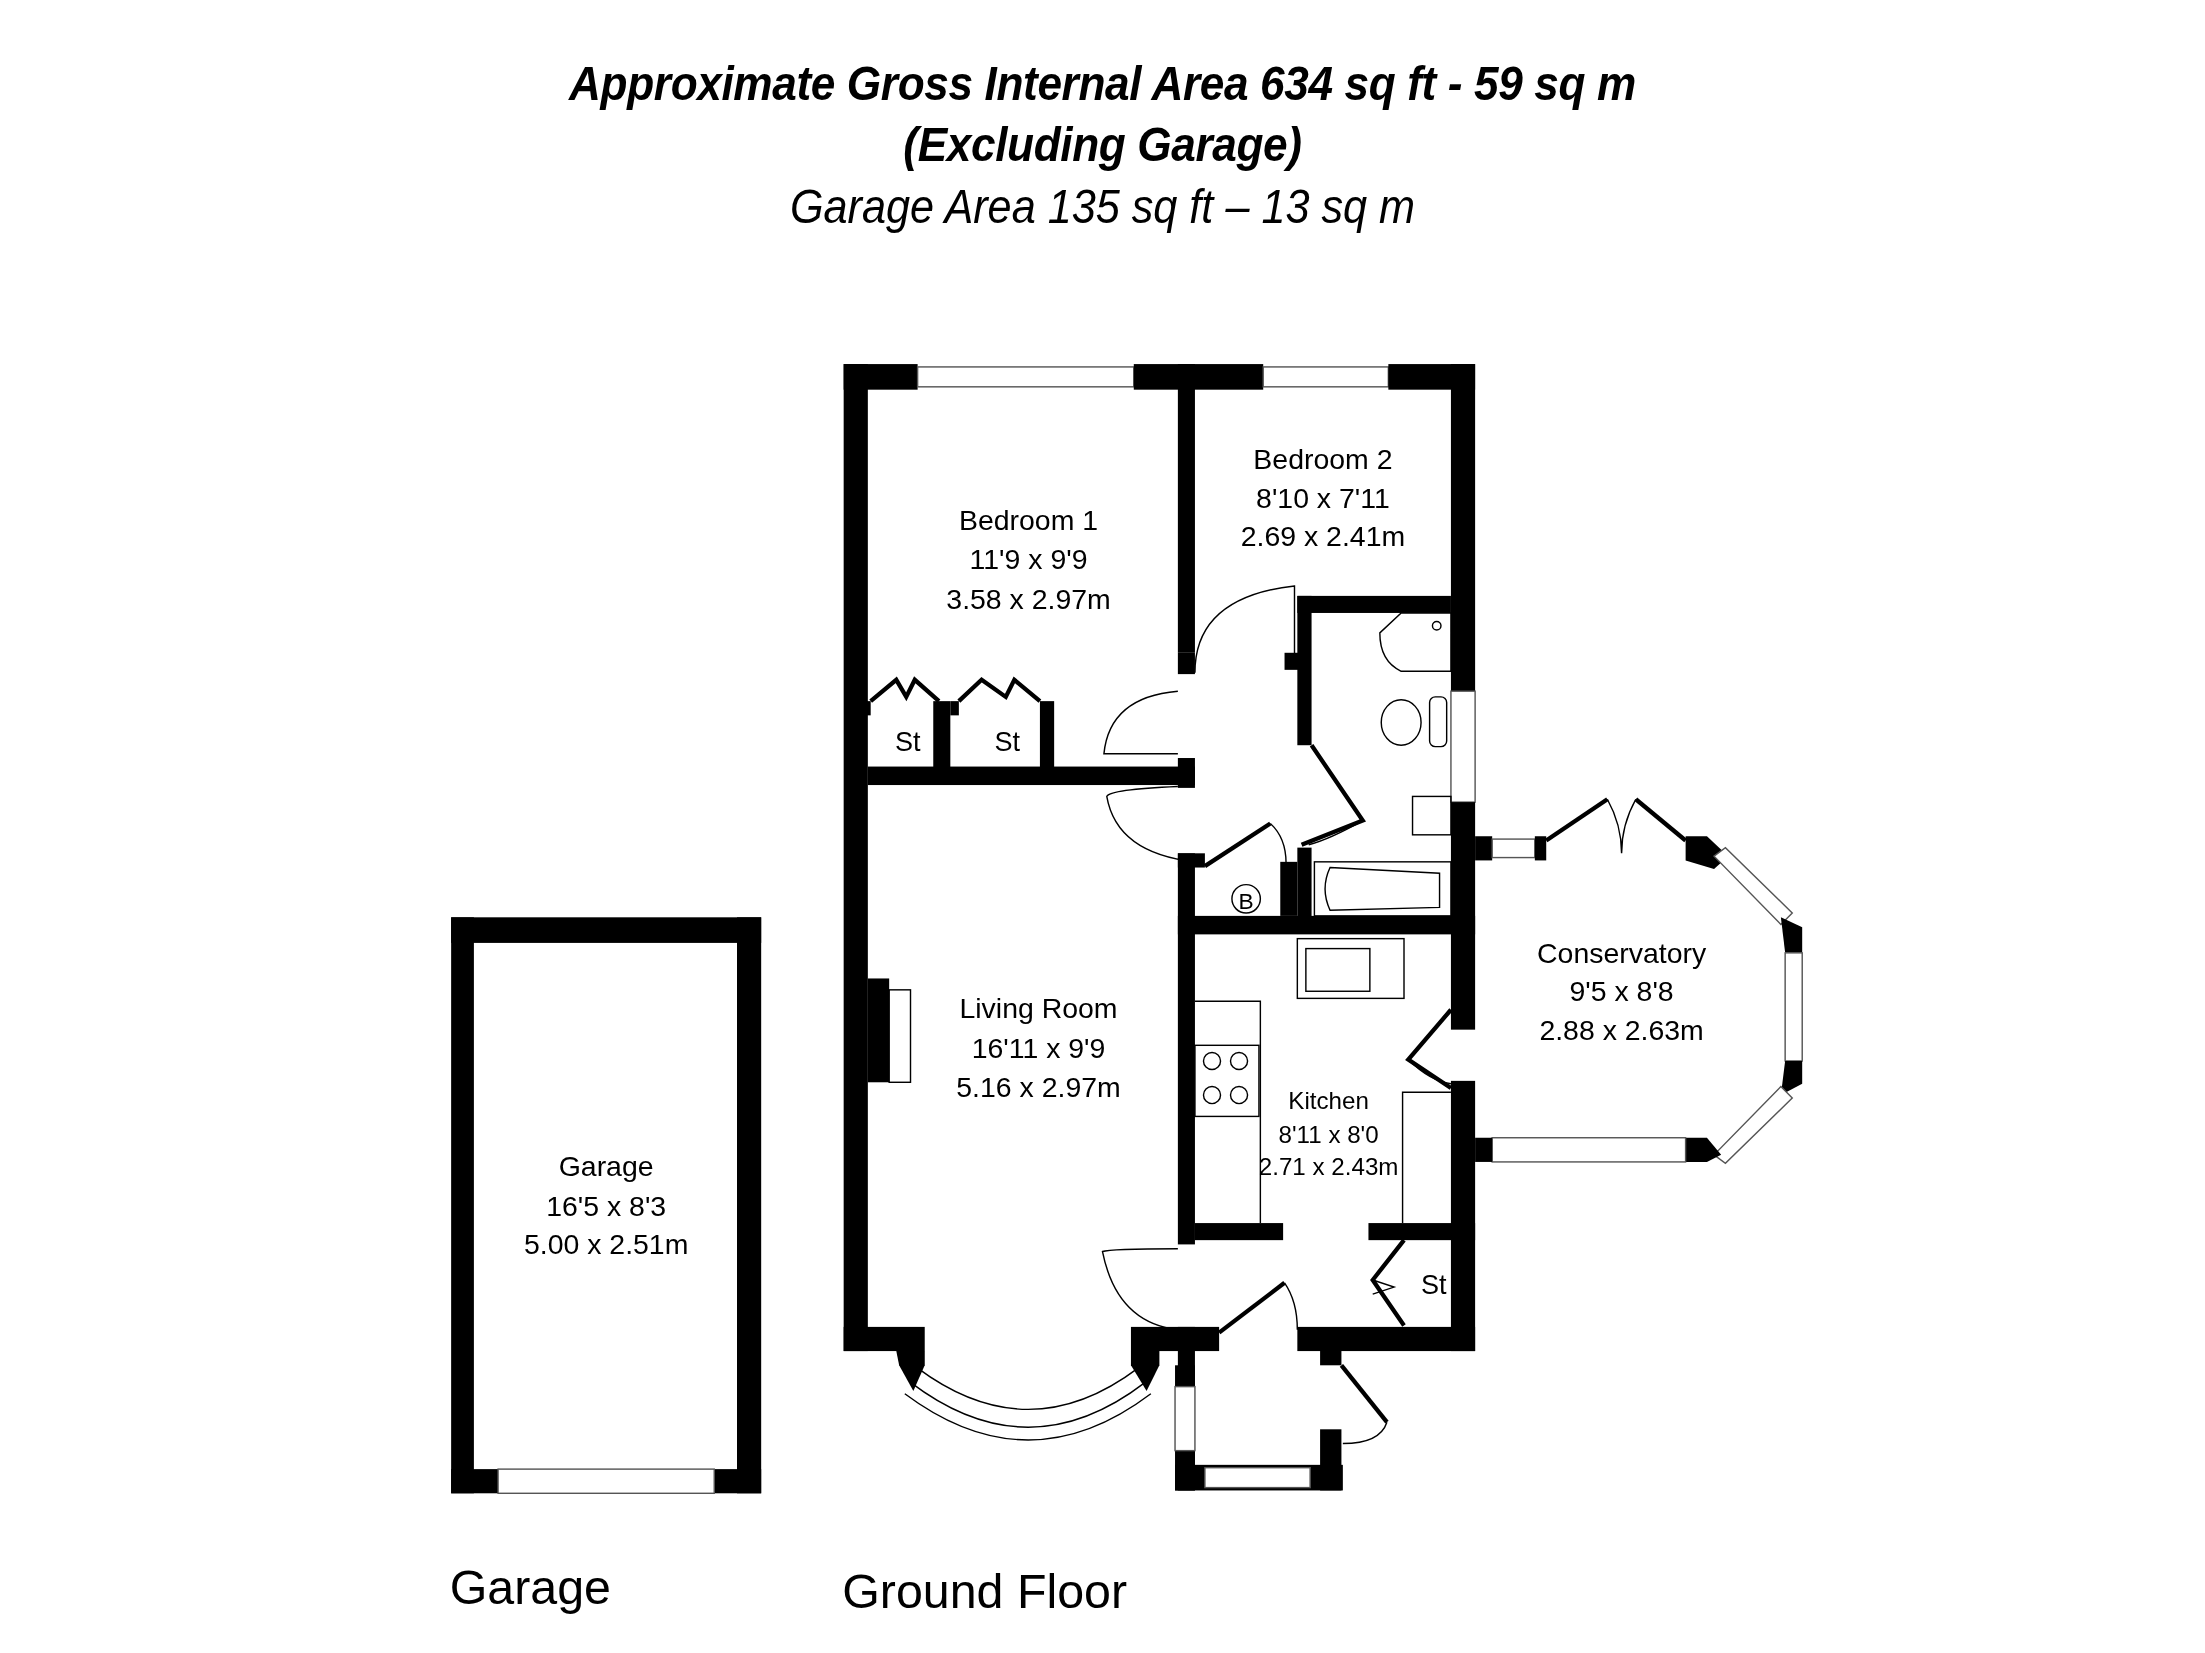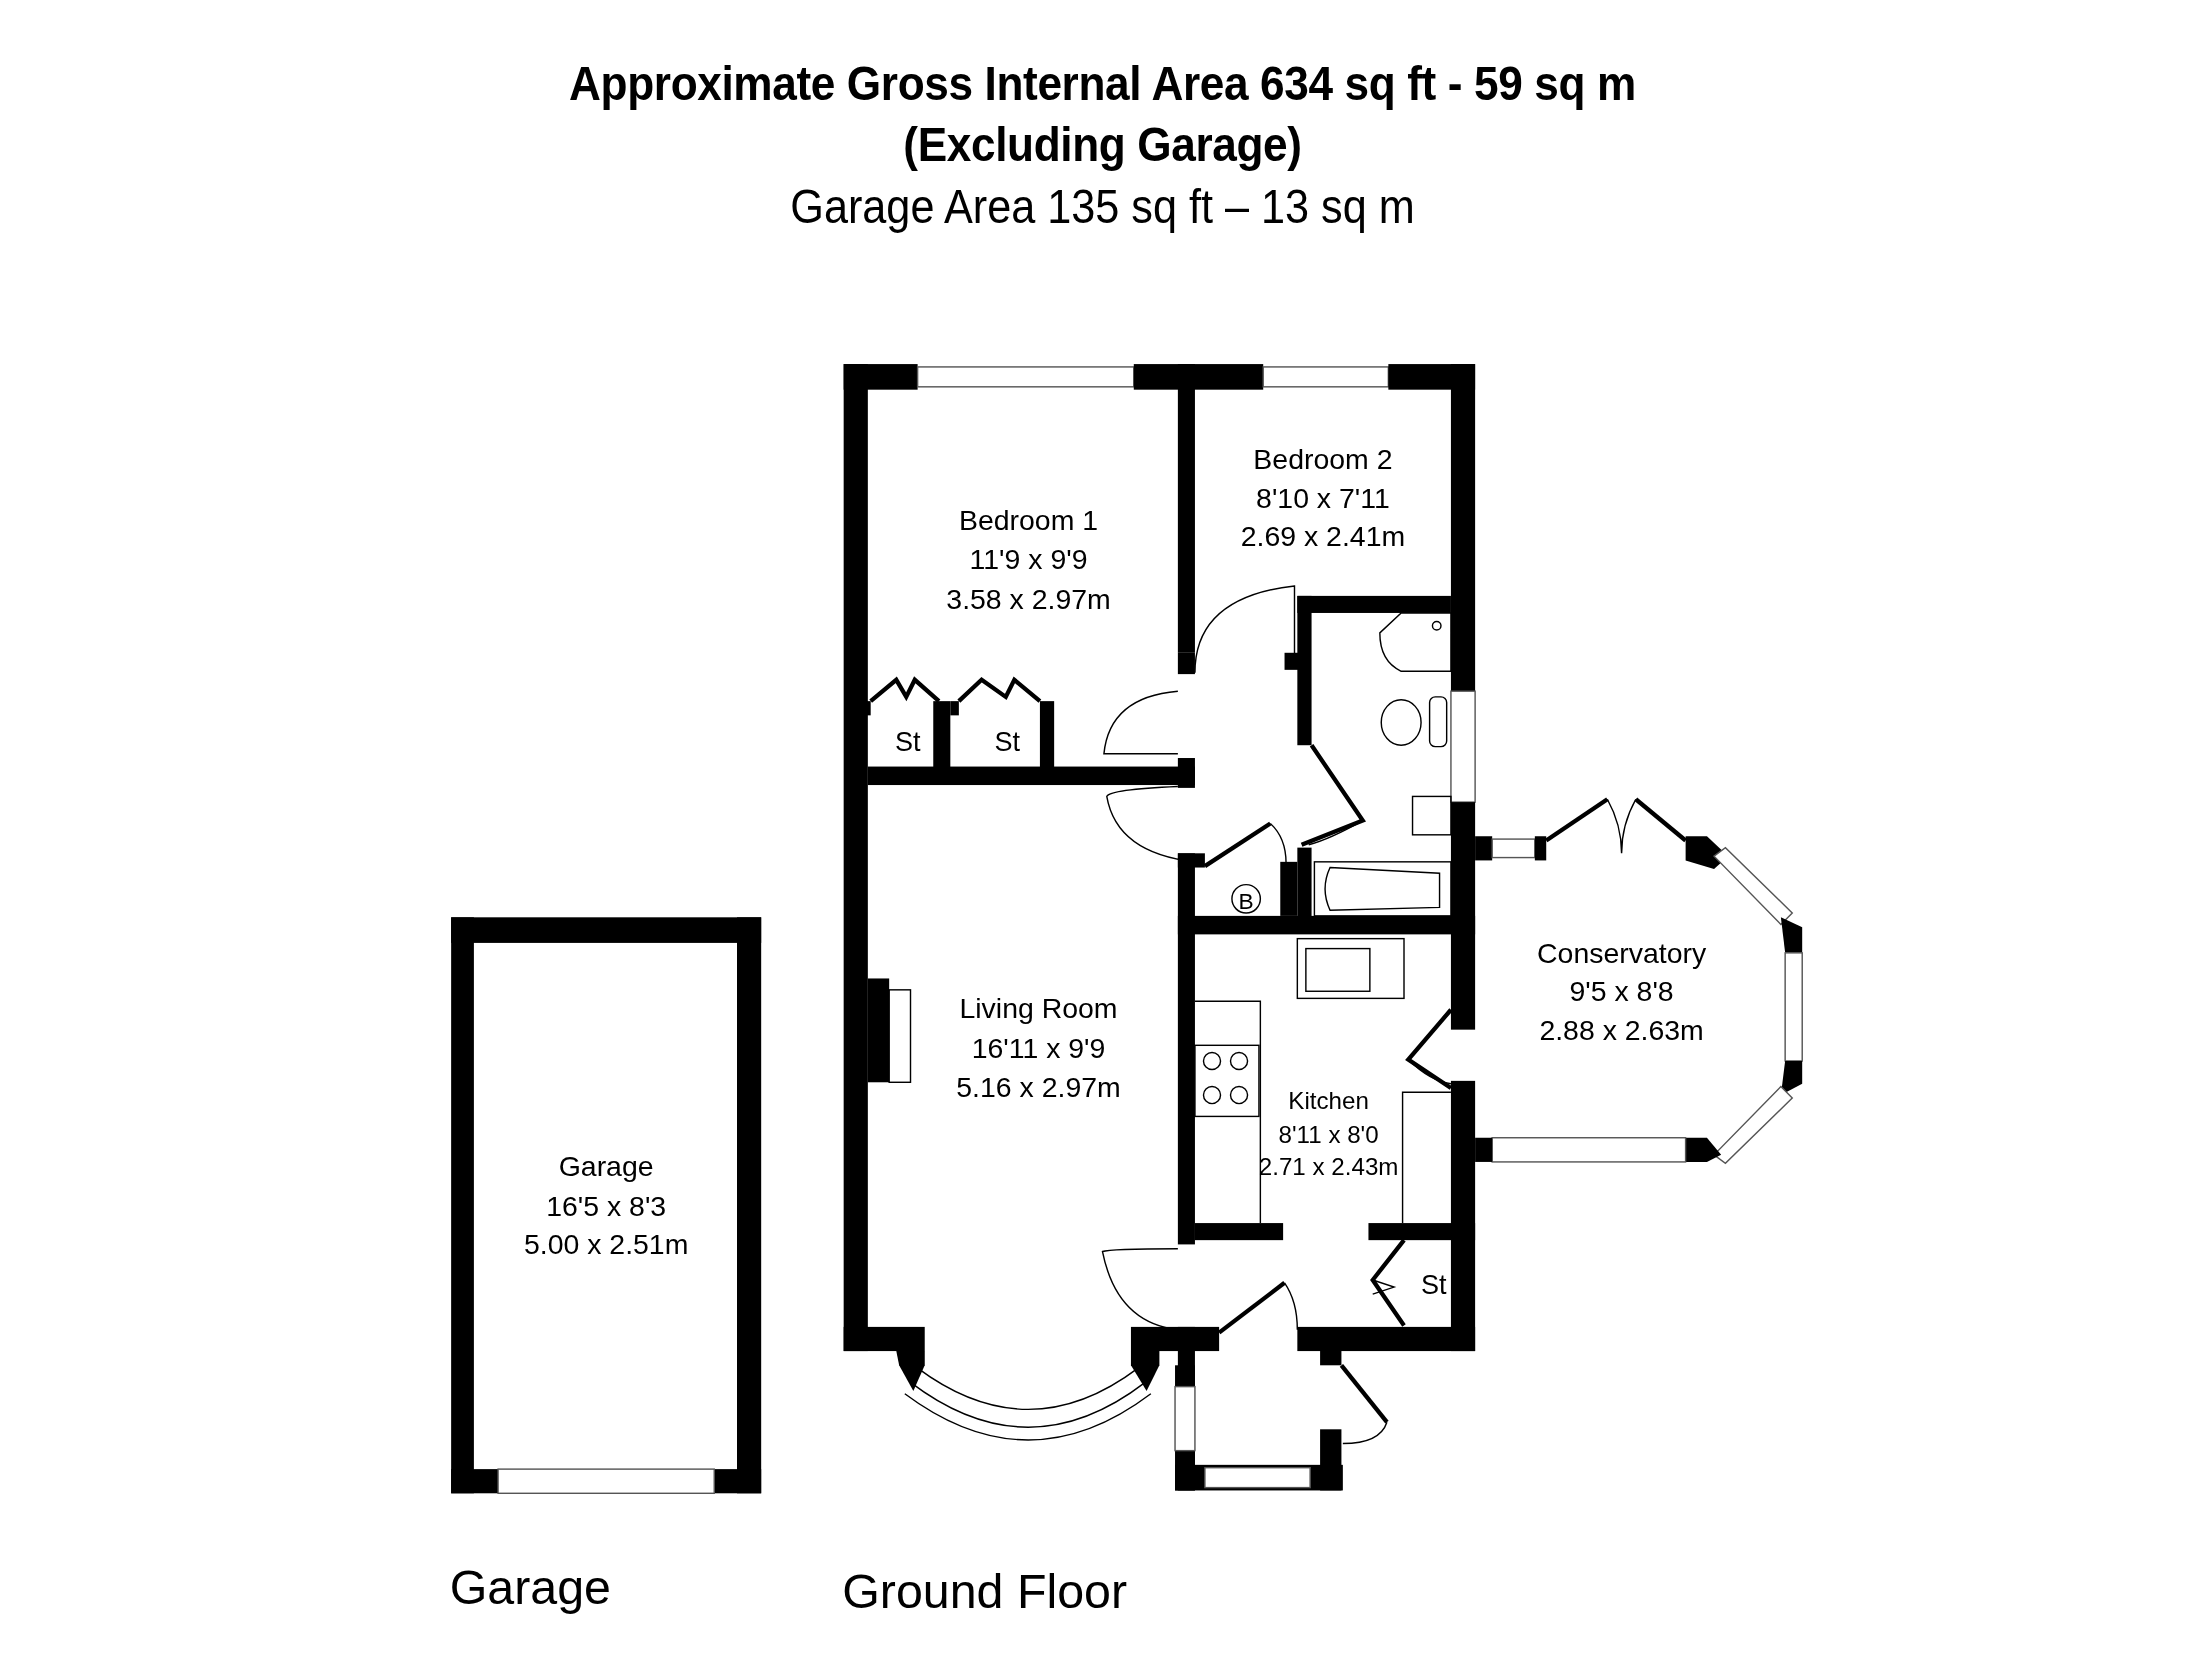--- a/index.html
+++ b/index.html
@@ -1,18 +1,18 @@
 <!DOCTYPE html>
 <html style="font-size:13.6px"><head>
 <meta charset="utf-8">
 <style>
   html, body { margin: 0; padding: 0; background: #ffffff; }
   body { width: 2205px; height: 1654px; position: relative; overflow: hidden;
          font-family: "Liberation Sans", sans-serif; color: #000; }
-  .header { position: absolute; left: 0; top: 53px; width: 2205px; text-align: center; }
+  .header { position: absolute; left: 0; top: 53px; width: 2205px; text-align: center; font-style: italic; }
   .title-line { font-weight: bold; font-size: 48px; line-height: 61px; letter-spacing: -0.4px; transform: scaleX(0.92); }
   .subtitle { font-size: 48px; line-height: 63px; font-weight: normal; transform: scaleX(0.9); }
   svg.plan { position: absolute; left: 0; top: 0; }
   .lbl { font-family: "Liberation Sans", sans-serif; fill: #000; text-anchor: middle; }
   .room-name { font-size: 20px; }
   .room-dim { font-size: 20px; }
   .floor-label { font-family: "Liberation Sans", sans-serif; font-size: 34px; fill: #000; }
   .wall { fill: #000; }
   .thin { fill: none; stroke: #000; stroke-width: 1; }
   .med { fill: none; stroke: #000; stroke-width: 3; }

